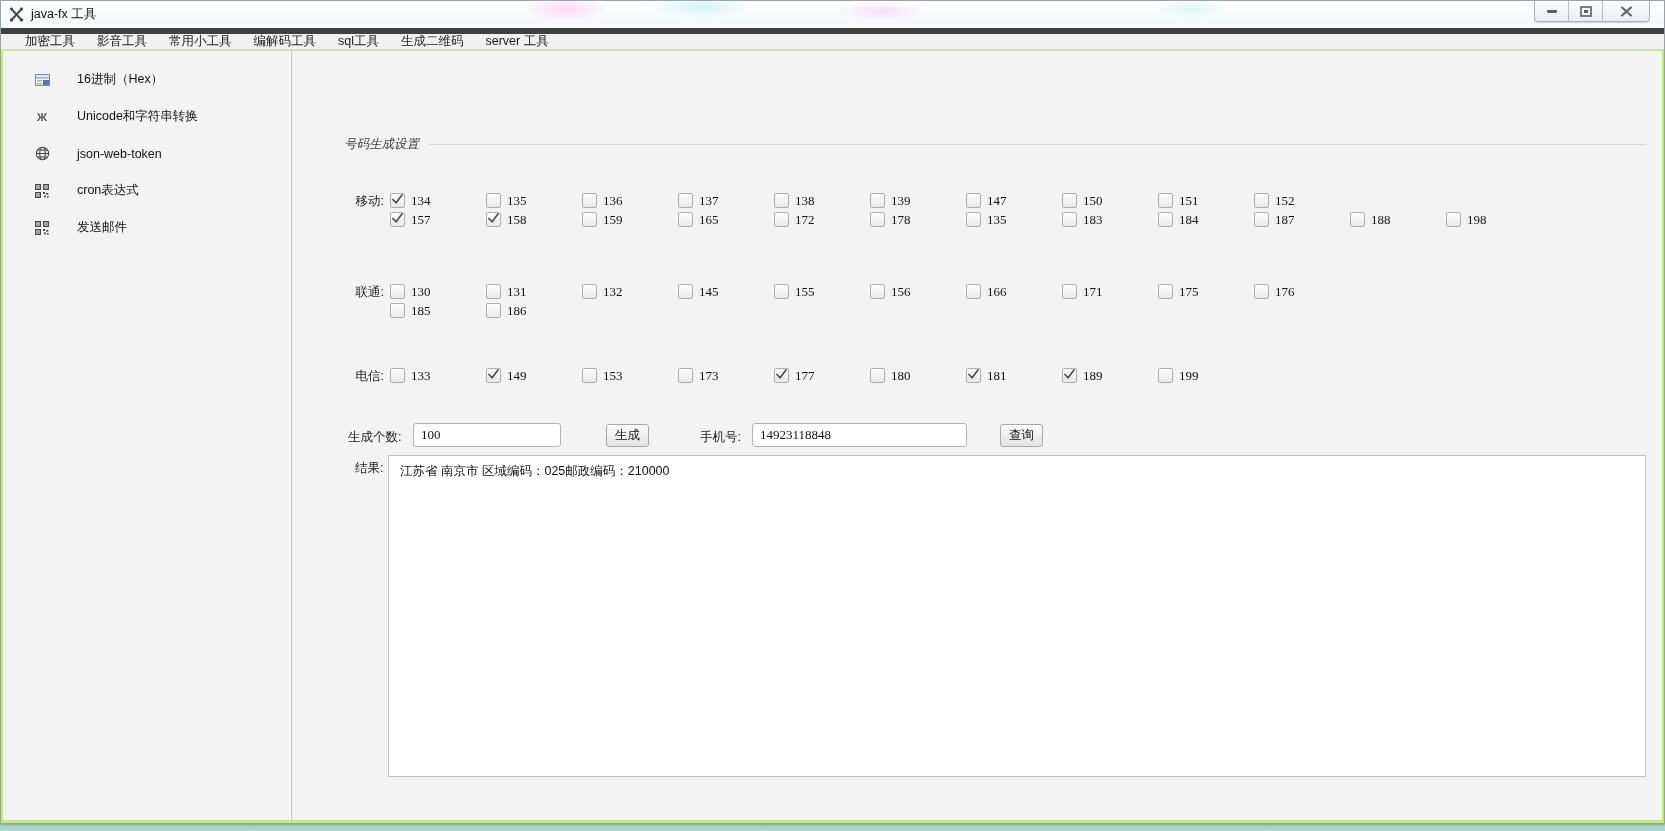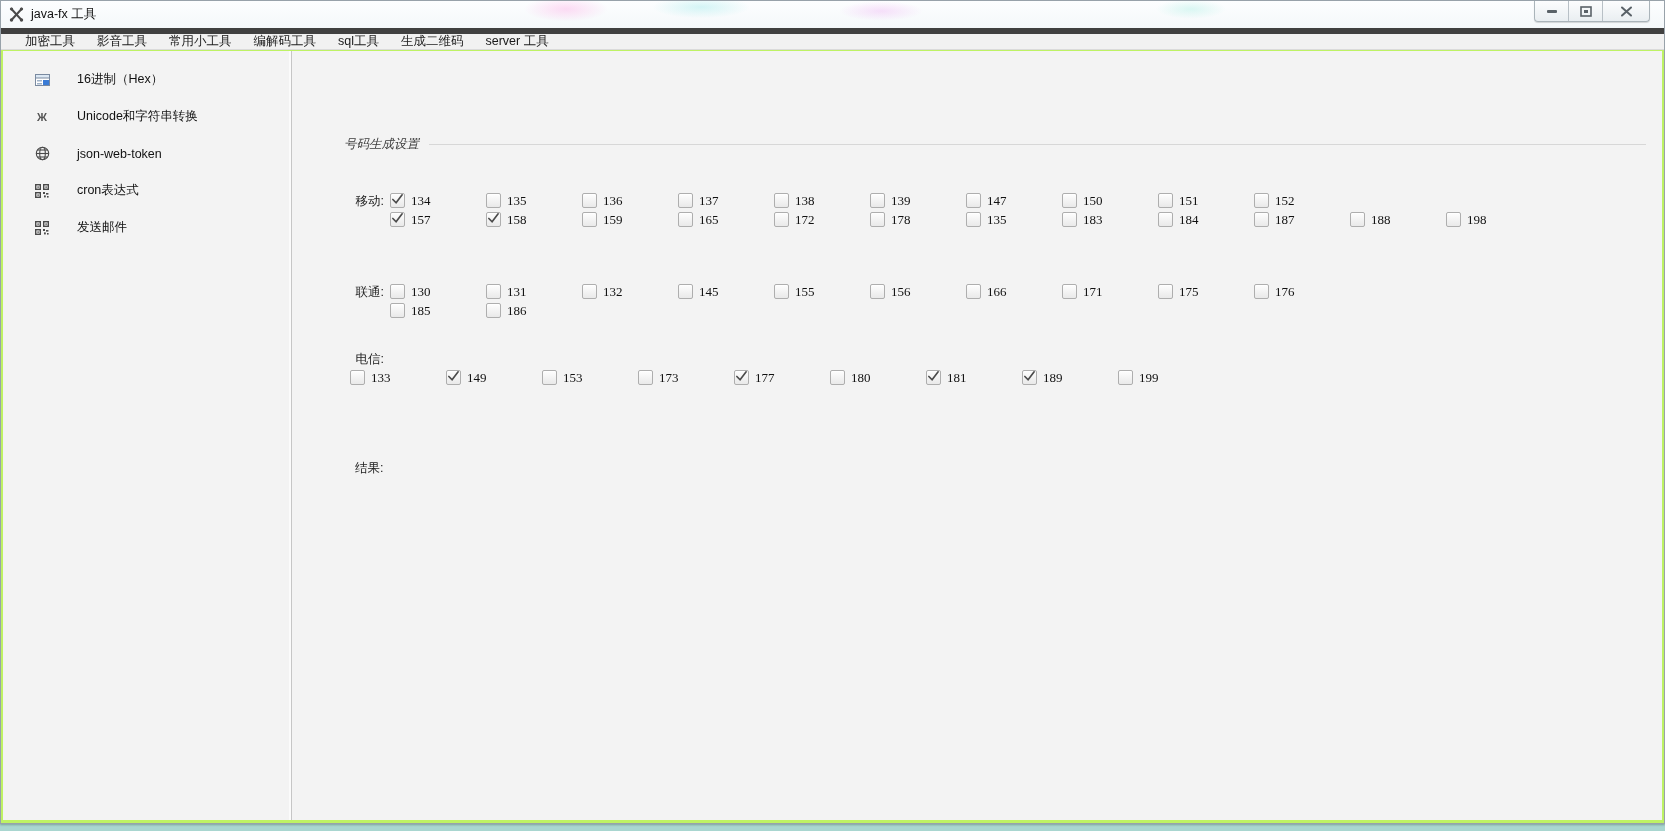--- a/index.html
+++ b/index.html
@@ -80,21 +80,21 @@
     background:linear-gradient(180deg,#fefefe,#e9e9e9);
     display:inline-flex; align-items:center; justify-content:center;
     box-shadow:inset 0 1px 0 #fff;
   }
   .cb-check { display:none; margin-top:-3px; }
   .cb-box.checked .cb-check { display:block; }
   .cb-label {
     margin-left:6px; font-size:13px; color:#111;
     font-family:"Liberation Serif","DejaVu Serif",serif;
   }
-  .g-mobile { top:140px; } .g-unicom { top:231px; } .g-telecom { top:298px;flex-direction:column; }
+  .g-mobile { top:140px; } .g-unicom { top:231px; } .g-telecom { top:315px; }
   
   .form-row { position:absolute; top:372px; left:0; right:0; height:26px; }
   .fl { position:absolute; font-size:12.5px; color:#222; top:6px; }
   .count-label { left:56px; }
   .phone-label { left:408px; }
   .tf {
     position:absolute; top:0; height:24px; border:1px solid #b3b3b3; border-radius:3px;
     background:#fff; font-size:13px; padding:0 7px; color:#111;
     font-family:"Liberation Serif","DejaVu Serif",serif; outline:none;
   }
@@ -480,18 +480,27 @@
                 </label>
                 <label class="cb-item">
                   <span class="cb-box"></span>
                   <span class="cb-label">199</span>
                 </label>
               </div>
             </div>
           </div>
         </div>
 
+      <div class="form-row">
+        <span class="fl count-label">生成个数:</span>
+        <input class="tf count-input" type="text" value="100" style="">
+        <button class="btn generate-btn">生成</button>
+        <span class="fl phone-label">手机号:</span>
+        <input class="tf phone-input" type="text" value="14923118848" style="">
+        <button class="btn query-btn">查询</button>
+      </div>
 
       <span class="result-label">结果:</span>
+      <div class="result-area">江苏省 南京市 区域编码：025邮政编码：210000</div>
 
     </div>
   </div>
 </div>
 
 </body></html>

